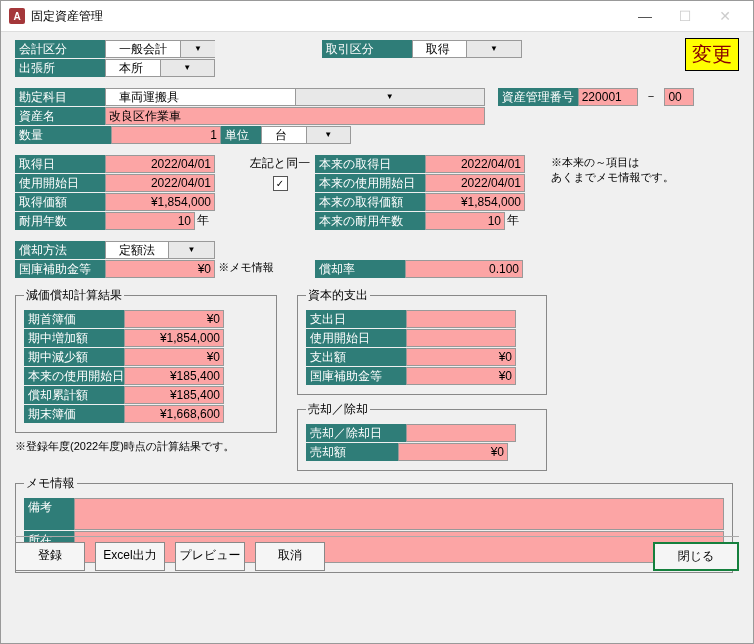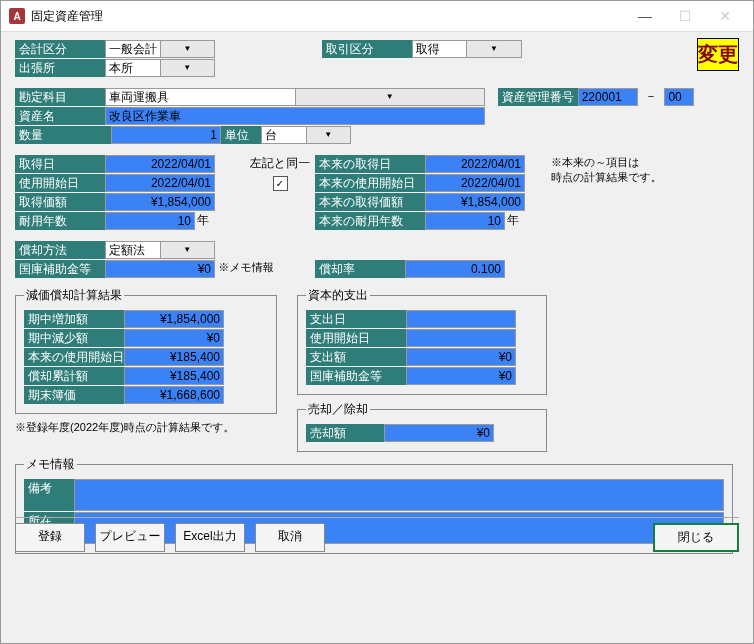--- a/index.html
+++ b/index.html
@@ -4,30 +4,30 @@
 <style>
 body{margin:0;font-family:"MS PGothic","Meiryo",sans-serif;font-size:12px;background:#f0f0f0;color:#000}
 .window{width:754px;height:644px;background:#f0f0f0;border:1px solid #999;box-sizing:border-box;position:relative}
 .titlebar{height:30px;background:#fff;display:flex;align-items:center;padding:0 8px;border-bottom:1px solid #ddd}
 .titlebar .icon{width:16px;height:16px;background:#a4373a;border-radius:2px;display:flex;align-items:center;justify-content:center;color:#fff;font-size:10px;font-weight:bold;margin-right:6px}
 .titlebar .title{flex:1;font-size:12px}
 .titlebar .btn{width:40px;height:28px;display:flex;align-items:center;justify-content:center;font-size:14px;color:#555}
 .titlebar .btn.disabled{color:#ccc}
 .content{padding:8px 14px;position:relative}
 .lbl{background:#2f7d78;color:#fff;padding:2px 4px;display:inline-block;box-sizing:border-box;height:18px;line-height:14px;font-size:12px;vertical-align:top}
-.val{background:#3b82f6;border:1px solid #999;padding:1px 3px;display:inline-block;box-sizing:border-box;height:18px;line-height:14px;font-size:12px;vertical-align:top}
+.val{background:#fca5a5;border:1px solid #999;padding:1px 3px;display:inline-block;box-sizing:border-box;height:18px;line-height:14px;font-size:12px;vertical-align:top}
 .val.r{text-align:right}
 .sel{background:#fff;border:1px solid #999;display:inline-flex;box-sizing:border-box;height:18px;vertical-align:top}
-.sel span{flex:1;padding:1px 3px;line-height:14px}
+.sel span{flex:1;padding:1px 13px;line-height:14px}
 .sel .arr{width:16px;background:#e8e8e8;border-left:1px solid #999;display:flex;align-items:center;justify-content:center;font-size:8px}
 .row{margin-bottom:1px;white-space:nowrap}
 fieldset{border:1px solid #888;margin:0;padding:6px 8px 8px;font-size:12px}
 legend{padding:0 2px;font-size:12px}
 .btn2{background:#f5f5f5;border:1px solid #888;padding:4px 0;font-size:12px;display:inline-block;text-align:center;box-sizing:border-box}
-.badge{background:#ffff00;color:#800;font-weight:bold;font-size:20px;padding:2px 0;border:1px solid #000;position:absolute;right:14px;top:6px}
+.badge{background:#ffff00;color:#800;font-weight:normal;font-size:20px;padding:2px 6px;border:1px solid #000;position:absolute;right:14px;top:6px}
 .cols{display:flex;gap:20px}
 .note{font-size:11px}
 .chk{width:13px;height:13px;border:1px solid #555;background:#fff;display:inline-flex;align-items:center;justify-content:center;font-size:10px;vertical-align:middle}
 .footer{position:absolute;bottom:10px;left:14px;right:14px;display:flex;gap:10px}
 .divider{border-top:1px solid #aaa;margin:6px 0}
 </style>
 </head>
 <body>
 
 <div class="window">
@@ -96,67 +96,69 @@
       <div style="margin-top:4px"><span class="chk">✓</span></div>
     </div>
     <div style="width:230px">
       <div class="row"><span class="lbl" style="width:110px">本来の取得日</span><span class="val r" style="width:100px">2022/04/01</span></div>
       <div class="row"><span class="lbl" style="width:110px">本来の使用開始日</span><span class="val r" style="width:100px">2022/04/01</span></div>
       <div class="row"><span class="lbl" style="width:110px">本来の取得価額</span><span class="val r" style="width:100px">¥1,854,000</span></div>
       <div class="row"><span class="lbl" style="width:110px">本来の耐用年数</span><span class="val r" style="width:80px">10</span><span style="padding-left:2px">年</span></div>
     </div>
     <div style="padding-left:6px" class="note">
       <div>※本来の～項目は</div>
-      <div>時点の計算結果です。</div>
+      <div>あくまでメモ情報です。</div>
     </div>
   </div>
 
   <div style="height:10px"></div>
 
   <div style="display:flex">
     <div style="width:300px">
       <div class="row"><span class="lbl" style="width:90px">償却方法</span><span class="sel" style="width:110px">
               <span>定額法</span>
               <span class="arr">▼</span>
             </span></div>
       <div class="row"><span class="lbl" style="width:90px">国庫補助金等</span><span class="val r" style="width:110px">¥0</span> <span class="note">※メモ情報</span></div>
     </div>
     <div>
       <div style="height:19px"></div>
-      <div class="row"><span class="lbl" style="width:90px">償却率</span><span class="val r" style="width:100px">0.100</span></div>
+      <div class="row"><span class="lbl" style="width:90px">償却率</span><span class="val r" style="width:118px">0.100</span></div>
     </div>
   </div>
 
   <div style="height:8px"></div>
 
   <div class="cols">
     <div style="width:262px">
       <fieldset>
         <legend>減価償却計算結果</legend>
+        <div class="row"><span class="lbl" style="width:100px">期首簿価</span><span class="val r" style="width:100px">¥0</span></div>
         <div class="row"><span class="lbl" style="width:100px">期中増加額</span><span class="val r" style="width:100px">¥1,854,000</span></div>
         <div class="row"><span class="lbl" style="width:100px">期中減少額</span><span class="val r" style="width:100px">¥0</span></div>
         <div class="row"><span class="lbl" style="width:100px">本来の使用開始日</span><span class="val r" style="width:100px">¥185,400</span></div>
         <div class="row"><span class="lbl" style="width:100px">償却累計額</span><span class="val r" style="width:100px">¥185,400</span></div>
         <div class="row"><span class="lbl" style="width:100px">期末簿価</span><span class="val r" style="width:100px">¥1,668,600</span></div>
       </fieldset>
       <div class="note" style="margin-top:6px">※登録年度(2022年度)時点の計算結果です。</div>
     </div>
 
     <div style="width:250px">
       <fieldset>
         <legend>資本的支出</legend>
         <div class="row"><span class="lbl" style="width:100px">支出日</span><span class="val r" style="width:110px"></span></div>
         <div class="row"><span class="lbl" style="width:100px">使用開始日</span><span class="val r" style="width:110px"></span></div>
         <div class="row"><span class="lbl" style="width:100px">支出額</span><span class="val r" style="width:110px">¥0</span></div>
         <div class="row"><span class="lbl" style="width:100px">国庫補助金等</span><span class="val r" style="width:110px">¥0</span></div>
       </fieldset>
       <div style="height:6px"></div>
       <fieldset>
         <legend>売却／除却</legend>
-        <div class="row"><span class="lbl" style="width:78px">売却額</span><span class="val r" style="width:110px">¥0</span></div>
+        <div class="row"><span class="lbl" style="width:100px">売却／除却日</span><span class="val r" style="width:110px"></span></div>
+        <div class="row"><span class="lbl" style="width:92px">売却額</span><span class="val r" style="width:110px">¥0</span></div>
       </fieldset>
     </div>
   </div>
 
   <div style="height:4px"></div>
 
   <fieldset style="width:700px">
     <legend>メモ情報</legend>
     <div class="row" style="display:flex">
           <span class="lbl" style="width:50px;height:32px">備考</span>
@@ -165,20 +167,20 @@
     <div class="row" style="display:flex">
           <span class="lbl" style="width:50px;height:32px">所在</span>
           <span class="val" style="flex:1;height:32px"></span>
         </div>
   </fieldset>
 
   <div class="divider" style="position:absolute;left:14px;right:14px;bottom:38px"></div>
 
   <div class="footer">
     <span class="btn2" style="width:70px">登録</span>
+    <span class="btn2" style="width:70px">Excel出力</span>
     <span class="btn2" style="width:70px">プレビュー</span>
-    <span class="btn2" style="width:70px">Excel出力</span>
     <span class="btn2" style="width:70px">取消</span>
     <span style="flex:1"></span>
     <span class="btn2" style="width:86px;border:2px solid #15803d">閉じる</span>
   </div>
 </div>
 </div>
 
 </body></html>

